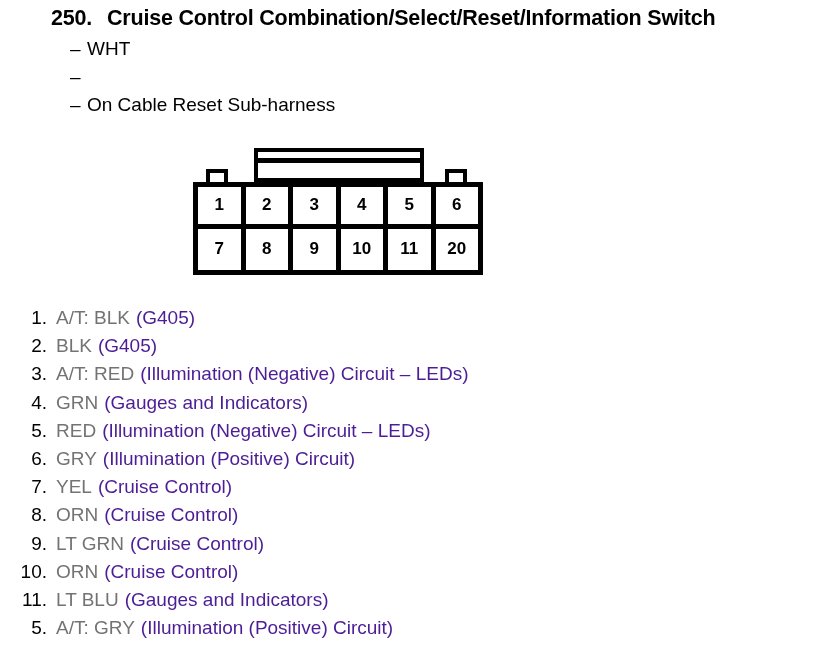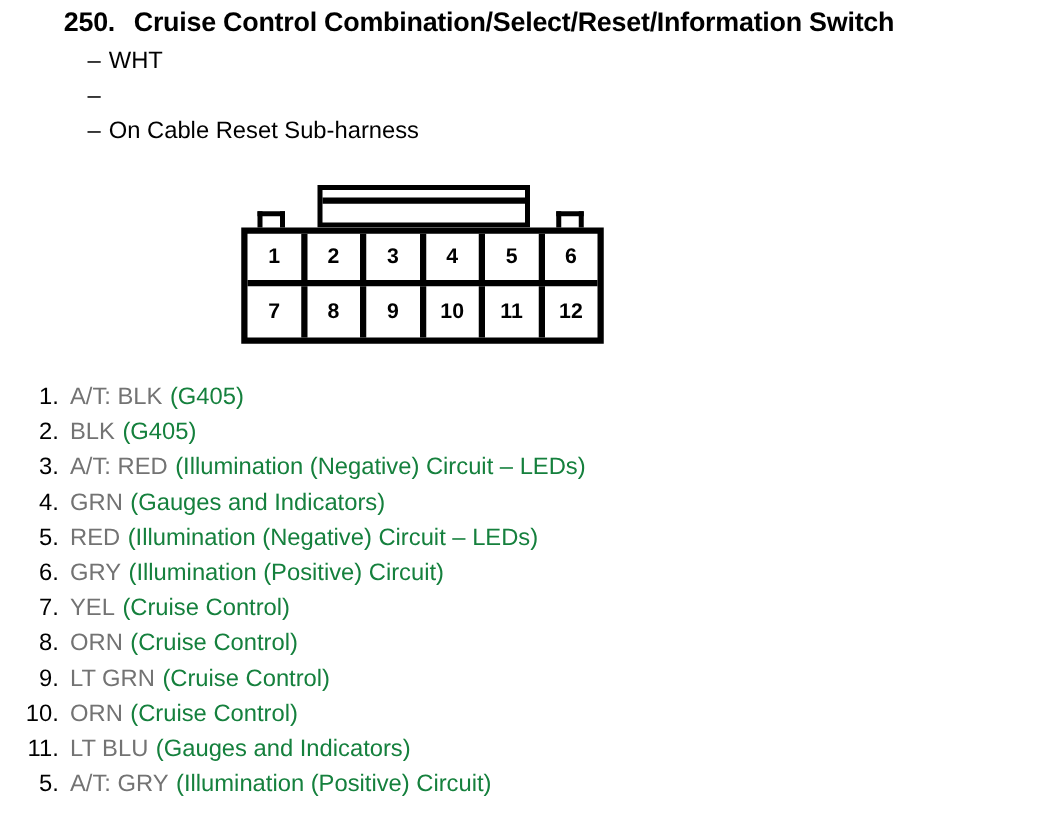--- a/index.html
+++ b/index.html
@@ -143,21 +143,21 @@
     width: 42px;
     flex: 0 0 42px;
     text-align: right;
     padding-right: 9px;
     box-sizing: border-box;
   }
   .pin-wire {
     color: #737373;
   }
   .pin-desc {
-    color: #15803d;
+    color: #4c1d95;
     padding-left: 6px;
   }
 </style>
 </head>
 <body>
 
 <div class="heading">
   <span class="heading-number">250.</span>
   <span class="heading-title">Cruise Control Combination/Select/Reset/Information Switch</span>
 </div>
@@ -191,21 +191,21 @@
       <div class="conn-cell">4</div>
       <div class="conn-cell">5</div>
       <div class="conn-cell">6</div>
     </div>
     <div class="conn-row bottom">
       <div class="conn-cell">7</div>
       <div class="conn-cell">8</div>
       <div class="conn-cell">9</div>
       <div class="conn-cell">10</div>
       <div class="conn-cell">11</div>
-      <div class="conn-cell">12</div>
+      <div class="conn-cell">20</div>
     </div>
   </div>
 </div>
 
 <div class="pinlist">
   <div class="pin-row">
     <span class="pin-num">1.</span>
     <span class="pin-wire">A/T: BLK</span>
     <span class="pin-desc">(G405)</span>
   </div>

